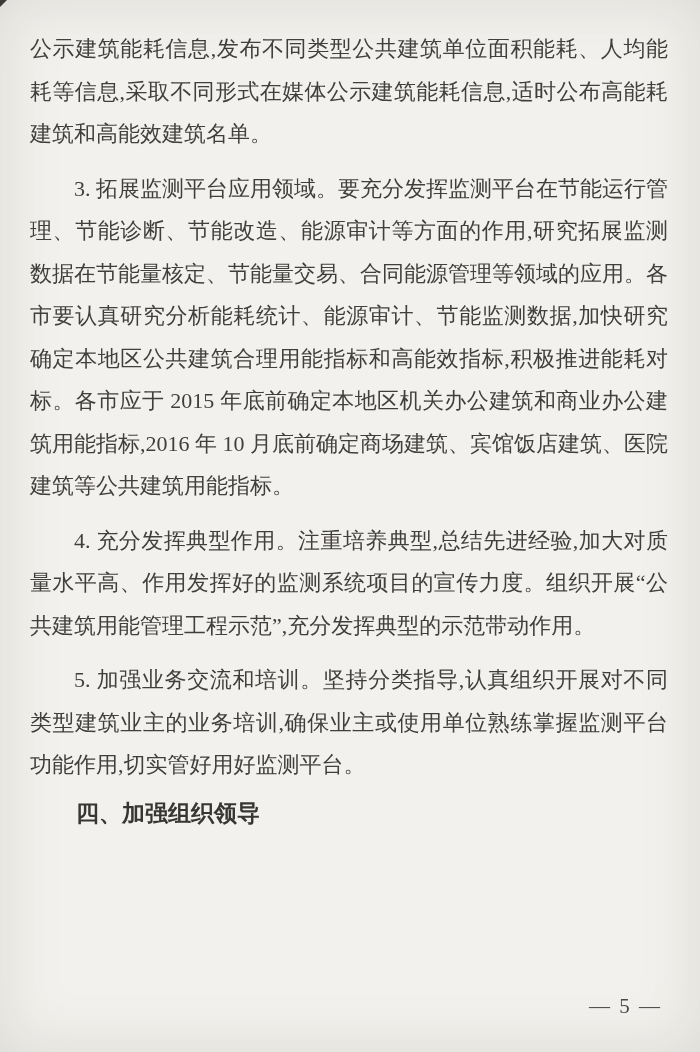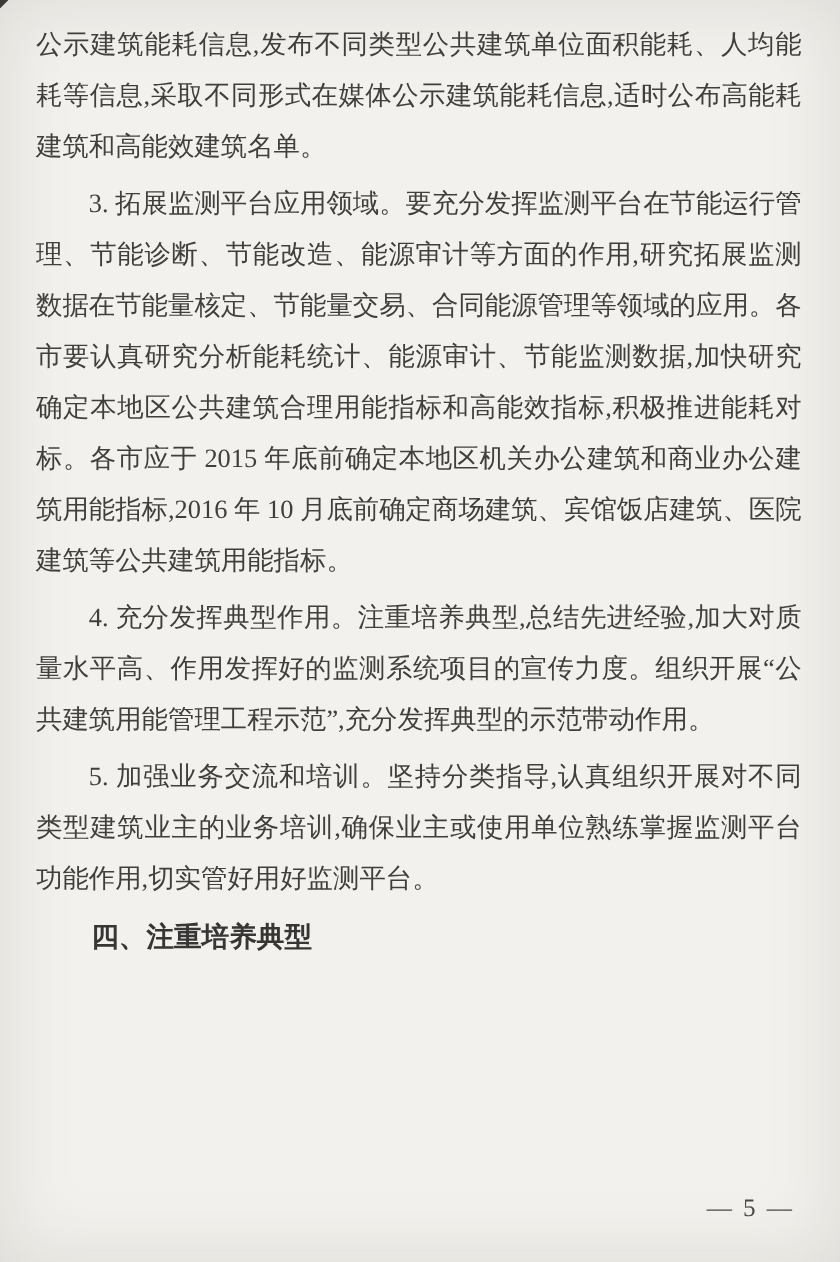--- a/index.html
+++ b/index.html
@@ -40,21 +40,21 @@
     height: 1052px;
     box-sizing: border-box;
     padding: 16px 32px 0 30px;
     color: #3f3e3c;
   }
   .para {
     font-size: 22px;
     line-height: 42.5px;
     text-align: justify;
     text-justify: inter-ideograph;
-    margin: 0 0 5px 0;
+    margin: 12px 0 5px 0;
     color: #413f3c;
   }
   .para.indent {
     text-indent: 2em;
   }
   .heading {
     font-family: "Liberation Sans", "DejaVu Sans", sans-serif;
     font-size: 23px;
     font-weight: bold;
     line-height: 42.5px;
@@ -81,18 +81,18 @@
 <div class="page">
 
   <p class="para">公示建筑能耗信息,发布不同类型公共建筑单位面积能耗、人均能耗等信息,采取不同形式在媒体公示建筑能耗信息,适时公布高能耗建筑和高能效建筑名单。</p>
 
   <p class="para indent">3. 拓展监测平台应用领域。要充分发挥监测平台在节能运行管理、节能诊断、节能改造、能源审计等方面的作用,研究拓展监测数据在节能量核定、节能量交易、合同能源管理等领域的应用。各市要认真研究分析能耗统计、能源审计、节能监测数据,加快研究确定本地区公共建筑合理用能指标和高能效指标,积极推进能耗对标。各市应于 2015 年底前确定本地区机关办公建筑和商业办公建筑用能指标,2016 年 10 月底前确定商场建筑、宾馆饭店建筑、医院建筑等公共建筑用能指标。</p>
 
   <p class="para indent">4. 充分发挥典型作用。注重培养典型,总结先进经验,加大对质量水平高、作用发挥好的监测系统项目的宣传力度。组织开展“公共建筑用能管理工程示范”,充分发挥典型的示范带动作用。</p>
 
   <p class="para indent">5. 加强业务交流和培训。坚持分类指导,认真组织开展对不同类型建筑业主的业务培训,确保业主或使用单位熟练掌握监测平台功能作用,切实管好用好监测平台。</p>
 
-  <p class="heading">四、注重培养典型</p>
+  <p class="heading">四、加强组织领导</p>
 
 
 </div>
 
 <div class="footer">— 5 —</div>
 
 </body></html>

